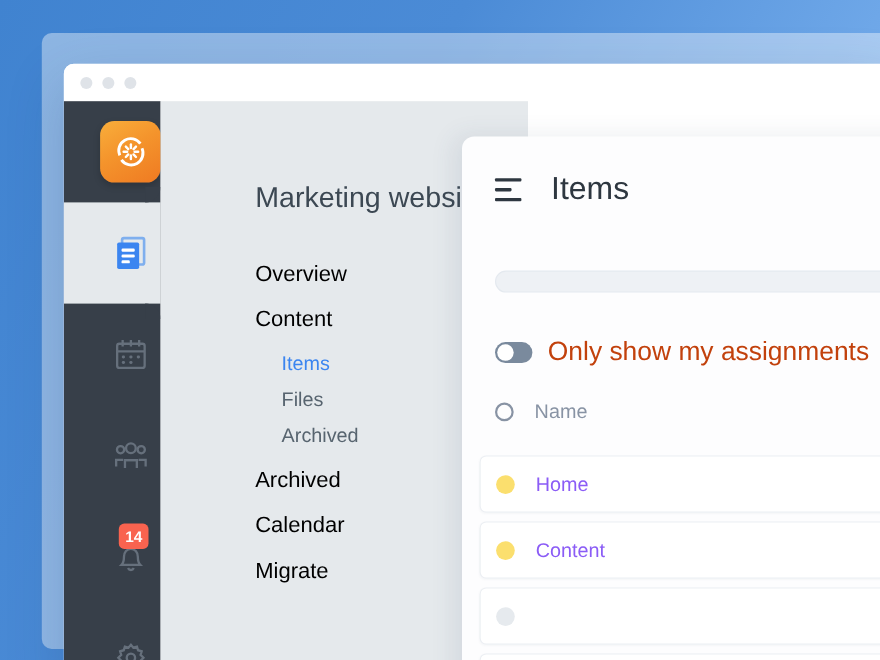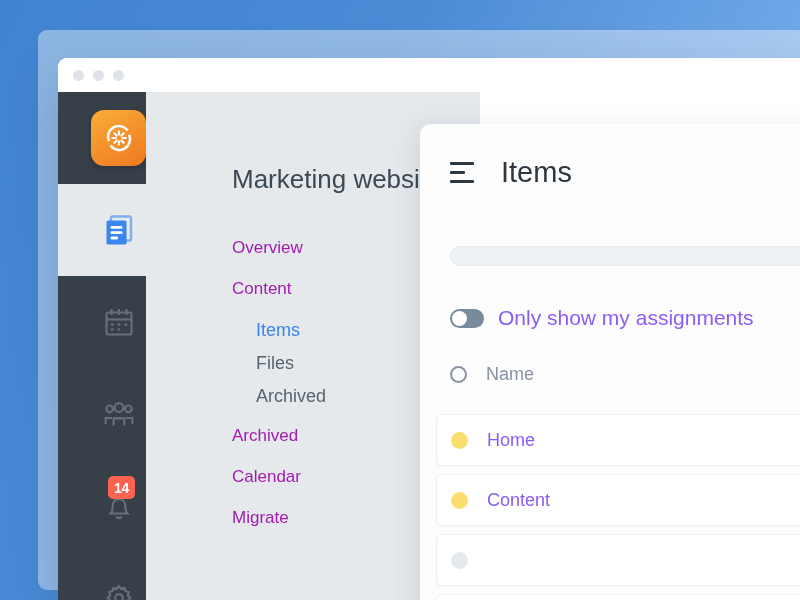--- a/index.html
+++ b/index.html
@@ -121,22 +121,22 @@
   #nav-list {
     position: absolute;
     left: 86px; top: 146px;
     width: 232px;
   }
   .nav-row {
     display: flex;
     justify-content: space-between;
     align-items: baseline;
     height: 41px;
-    font-size: 17px;
-    color: #a21caf;
+    font-size: 20px;
+    color: #000000;
   }
   .nav-row.sub {
     padding-left: 24px;
     height: 33px;
     font-size: 18px;
     color: #57646f;
   }
   .nav-row.sub.selected .nav-label { color: #3b85f0; }
   .nav-count { font-size: 18px; color: #8a98a6; }
 
@@ -182,21 +182,21 @@
   .toggle {
     width: 34px; height: 19px; border-radius: 10px;
     background: #7a8a9d;
     position: relative;
   }
   .toggle .knob {
     position: absolute; left: 2px; top: 2px;
     width: 15px; height: 15px; border-radius: 50%;
     background: #ffffff;
   }
-  #assignments-label { font-size: 21px; color: #8b5cf6; }
+  #assignments-label { font-size: 24px; color: #c2410c; }
 
   #table-head {
     position: absolute;
     left: 30px; top: 240px;
     display: flex; align-items: center; gap: 19px;
   }
   .radio-outline {
     width: 17px; height: 17px; border-radius: 50%;
     border: 2px solid #8893a4;
   }

